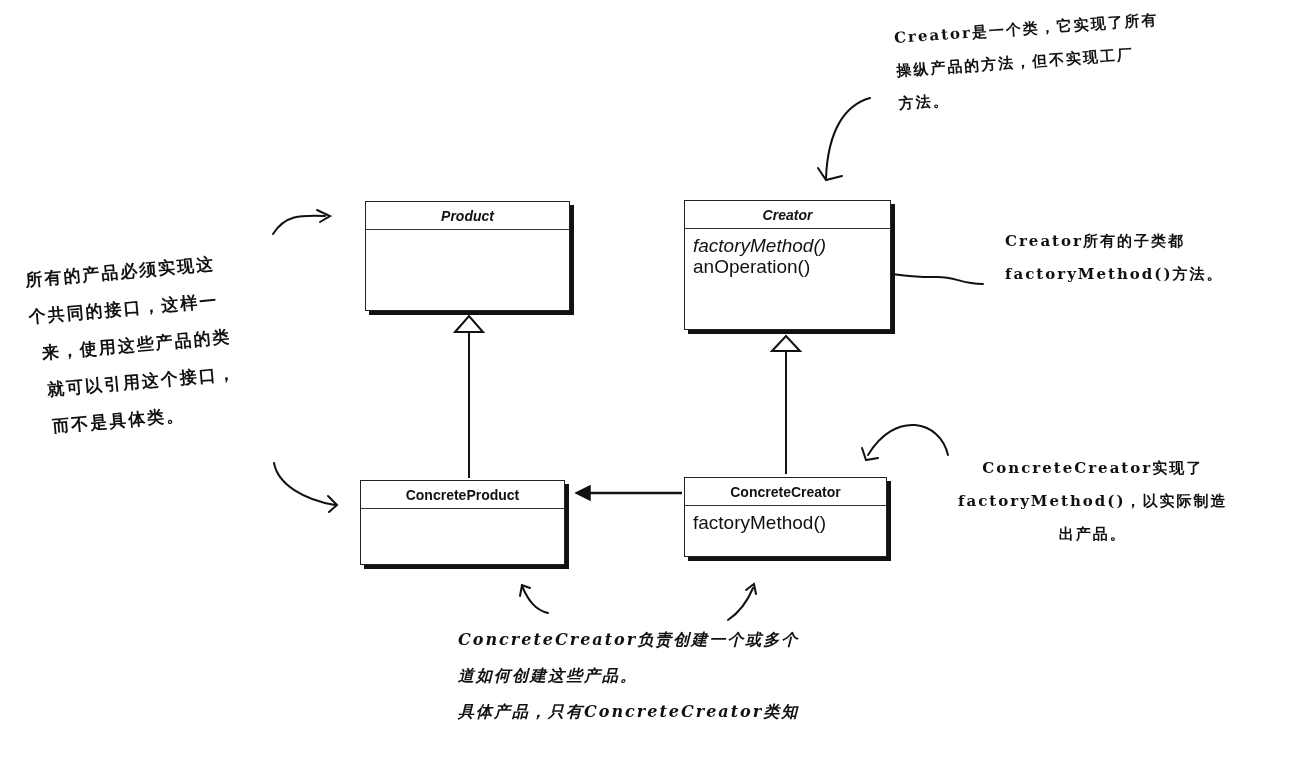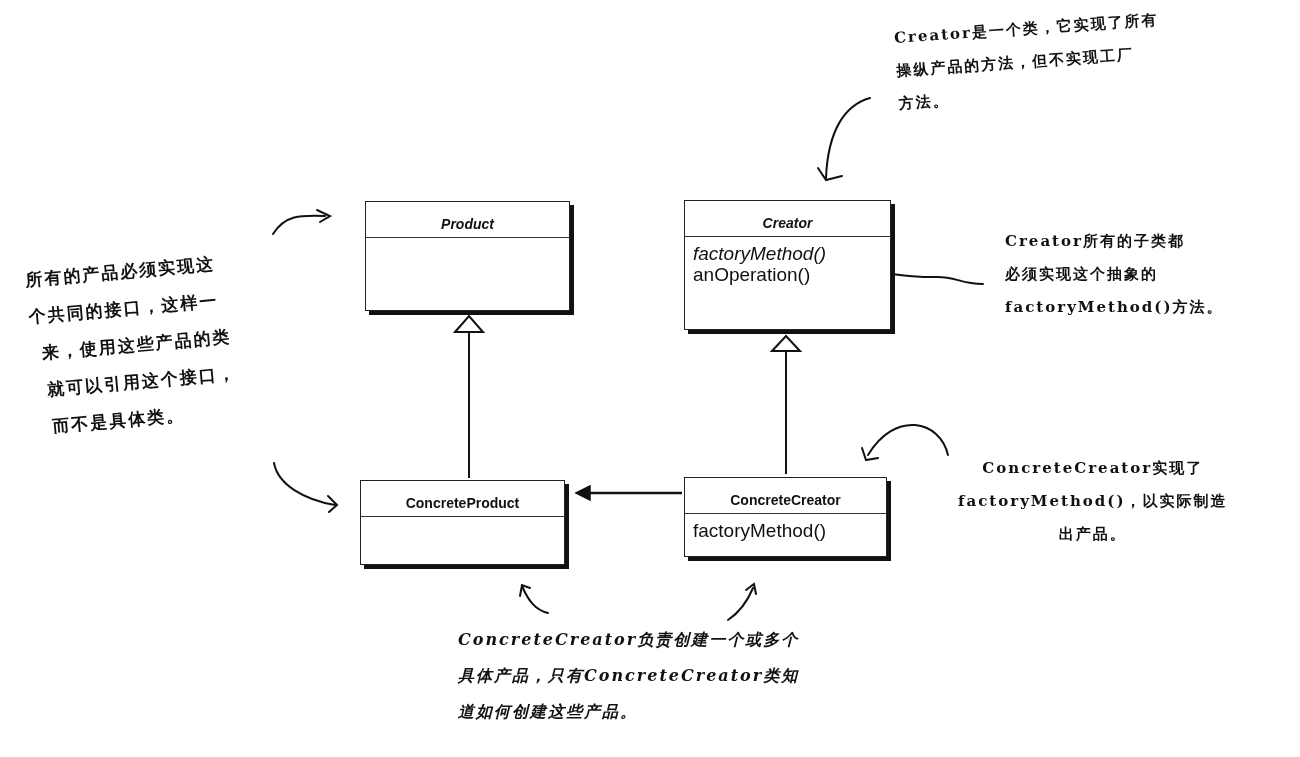--- a/index.html
+++ b/index.html
@@ -1,18 +1,18 @@
 <!DOCTYPE html>
 <html><head>
 <meta charset="utf-8">
 <style>
   html, body { margin:0; padding:0; background:#ffffff; }
   body { width:1300px; height:757px; position:relative; overflow:hidden; font-family:"Liberation Sans", sans-serif; color:#111; }
   .uml-box { position:absolute; background:#fff; border:1.5px solid #222; box-shadow:4px 4px 0 #111; }
-  .uml-title { text-align:center; font-weight:bold; font-size:14px; padding:6px 0 5px; border-bottom:1.5px solid #333;margin-top:8px; }
+  .uml-title { text-align:center; font-weight:bold; font-size:14px; padding:6px 0 5px; border-bottom:1.5px solid #333; }
   .uml-title.abstract { font-style:italic; }
   .uml-body { padding:6px 8px; font-size:19px; line-height:21px; }
   .uml-body .op.abstract { font-style:italic; }
   .note { position:absolute; font-family:"DejaVu Serif", serif; font-size:15px; line-height:33px; color:#111; font-weight:bold; letter-spacing:2px; }
   .note .line { display:block; white-space:nowrap; }
   svg#links { position:absolute; left:0; top:0; }
 </style>
 </head>
 <body>
 
@@ -75,35 +75,34 @@
 </div>
 
 <div class="note" style="left:893px; top:22px; transform:rotate(-4deg); transform-origin:left top;">
   <span class="line">Creator是一个类，它实现了所有</span>
   <span class="line">操纵产品的方法，但不实现工厂</span>
   <span class="line">方法。</span>
 </div>
 
 <div class="note" style="left:1005px; top:225px;">
   <span class="line">Creator所有的子类都</span>
-  <span class="line">必须实现这个抽象的</span>
   <span class="line">factoryMethod()方法。</span>
 </div>
 
 <div class="note" style="left:24px; top:262px; transform:rotate(-5deg); transform-origin:left top; font-size:17px; line-height:37px;">
   <span class="line">所有的产品必须实现这</span>
   <span class="line">个共同的接口，这样一</span>
   <span class="line" style="padding-left:10px;">来，使用这些产品的类</span>
   <span class="line" style="padding-left:12px;">就可以引用这个接口，</span>
   <span class="line" style="padding-left:14px;">而不是具体类。</span>
 </div>
 
 <div class="note" style="left:958px; top:452px;text-align:center;">
   <span class="line">ConcreteCreator实现了</span>
   <span class="line">factoryMethod()，以实际制造</span>
   <span class="line">出产品。</span>
 </div>
 
 <div class="note" style="left:458px; top:622px; font-size:16px; line-height:36px;font-style:italic;">
   <span class="line">ConcreteCreator负责创建一个或多个</span>
+  <span class="line">道如何创建这些产品。</span>
   <span class="line">具体产品，只有ConcreteCreator类知</span>
-  <span class="line">道如何创建这些产品。</span>
 </div>
 
 </body></html>

